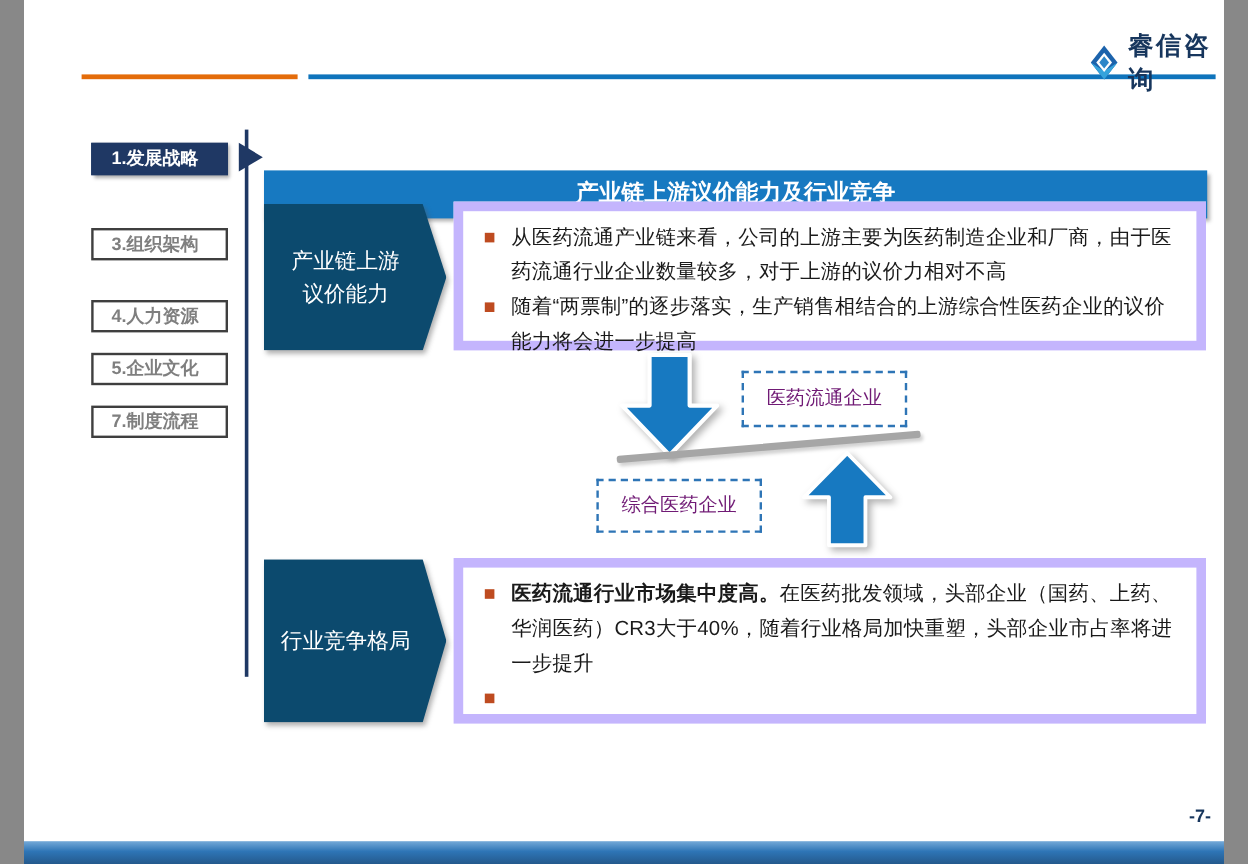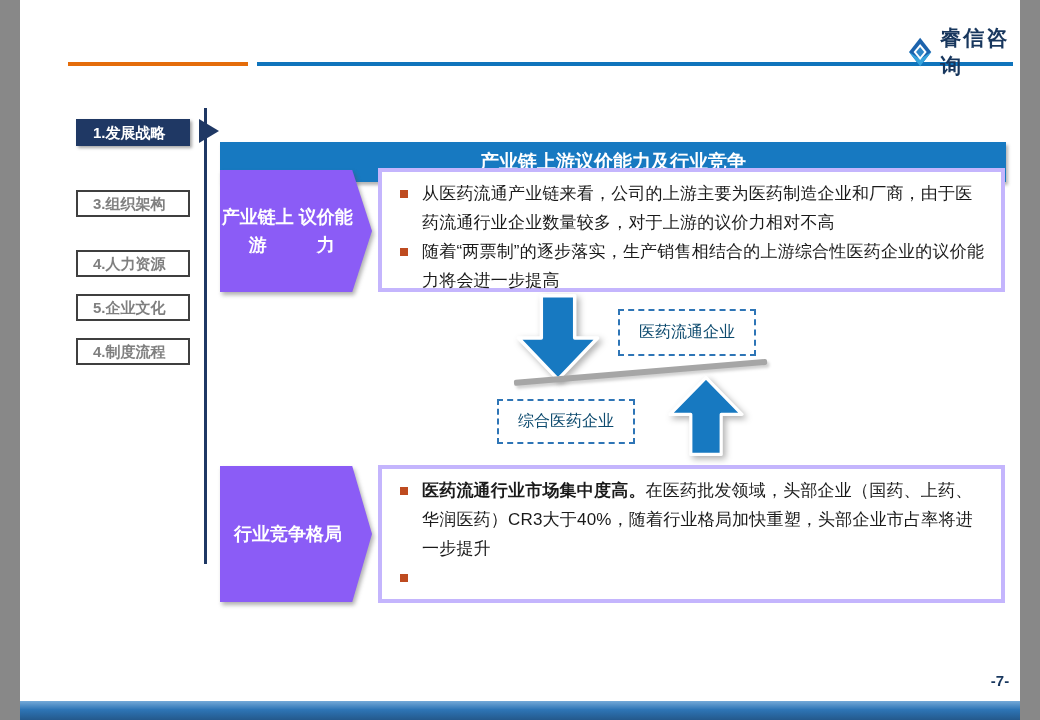--- a/index.html
+++ b/index.html
@@ -41,47 +41,47 @@
     position:absolute; left:200px; top:118px; width:786px; height:40px;
     background:#1779C1; color:#fff; font-size:19px; font-weight:bold;
     text-align:center; line-height:40px;
     box-shadow:2px 3px 3px rgba(90,90,90,0.45);
     margin-top:24px;
   }
 
   
   .pent-wrap { position:absolute; filter:drop-shadow(2px 3px 2px rgba(80,80,80,0.45)); }
   .pent {
-    width:152px; background:#8b5cf6; color:#fff;
+    width:152px; background:#0c4a6e; color:#fff;
     clip-path:polygon(0 0, 87% 0, 100% 50%, 87% 100%, 0 100%);
-    display:flex; flex-direction:row; justify-content:center; align-items:center;
-    font-size:18px; font-weight:bold; text-align:center; padding-right:16px;
+    display:flex; flex-direction:column; justify-content:center; align-items:center;
+    font-size:18px; font-weight:normal; text-align:center; padding-right:16px;
   }
   .pent span { display:block; line-height:28px; }
   .pent-1 { height:122px; }
   .pent-2 { height:136px; }
 
   
   .tbox {
     position:absolute; left:358px; width:627px;
-    border:4px solid #c4b5fd; background:#fff; padding:7px 12px 6px 12px;
+    border:8px solid #c4b5fd; background:#fff; padding:7px 12px 6px 12px;
   }
   .tbox-1 { top:168px; height:124px; }
   .tbox-2 { top:465px; height:138px; }
   .bullet-row { display:flex; margin-bottom:0; }
   .bullet-sq {
     flex:0 0 8px; width:8px; height:8px; background:#BE4B20; margin:11px 14px 0 6px;
   }
   .bullet-text { font-size:17px; line-height:29px; color:#1a1a1a; letter-spacing:0.2px; }
   .bullet-text b { font-weight:bold; }
 
   
   .dash-box {
     position:absolute; border:2px dashed #2E75B6; background:#fff;
-    font-size:16px; color:#0c4a6e; text-align:center;
+    font-size:16px; color:#701a75; text-align:center;
     display:flex; align-items:center; justify-content:center;
   }
   .dash-box-top { left:598px; top:309px; width:138px; height:47px; }
   .dash-box-bottom { left:477px; top:399px; width:138px; height:45px; }
   .seesaw {
     position:absolute; left:494px; top:380px; width:254px; height:6px;
     background:#A6A6A6; transform:rotate(-4.8deg); transform-origin:left center;
     box-shadow:2px 3px 3px rgba(0,0,0,0.18);
     border-radius:2px;
   }
@@ -112,21 +112,21 @@
       <polygon points="12,7 18.5,15 12,23 5.5,15" fill="#ffffff"></polygon>
       <polygon points="12,10 16,15 12,20 8,15" fill="#2E86C8"></polygon>
     </svg>
     <span class="logo-text">睿信咨询</span>
   </div>
 
   <div class="sb-item active" style="top:119px">1.发展战略</div>
   <div class="sb-item" style="top:190px">3.组织架构</div>
   <div class="sb-item" style="top:250px">4.人力资源</div>
   <div class="sb-item" style="top:294px">5.企业文化</div>
-  <div class="sb-item" style="top:338px">4.制度流程</div>
+  <div class="sb-item" style="top:338px">7.制度流程</div>
   <div class="sb-vline"></div>
   <div class="sb-arrow"></div>
 
   <div class="banner">产业链上游议价能力及行业竞争</div>
 
   <div class="pent-wrap" style="left:200px; top:170px;">
     <div class="pent pent-1">
       <span>产业链上游</span>
       <span>议价能力</span>
     </div>

